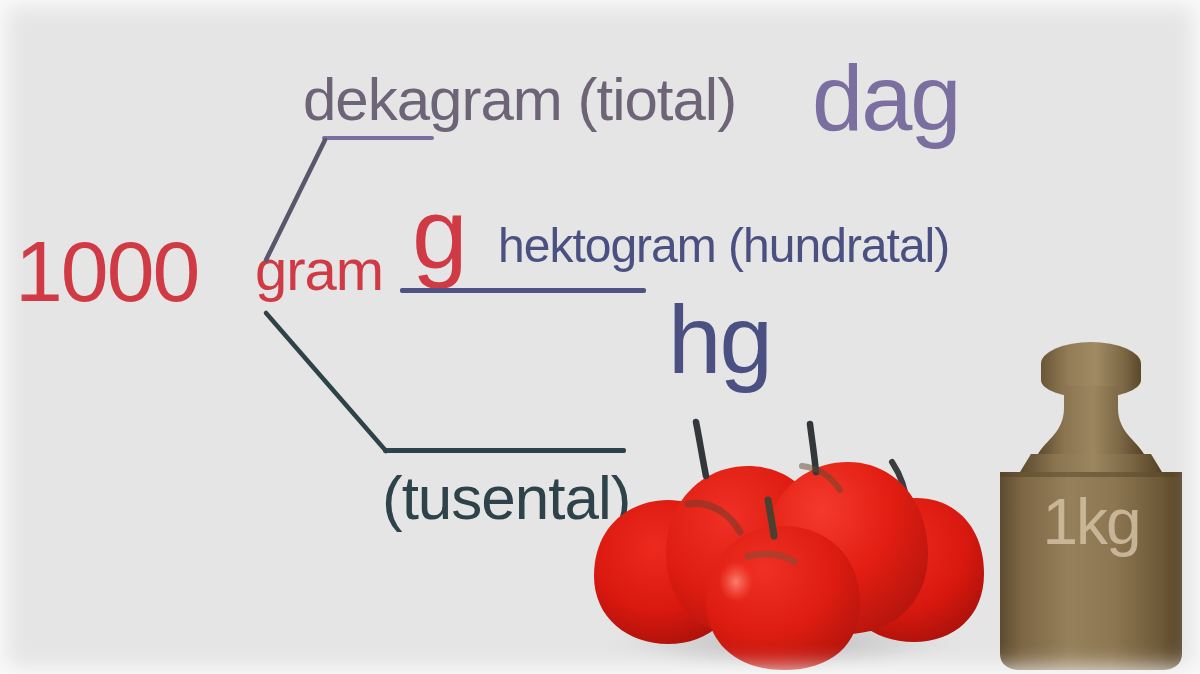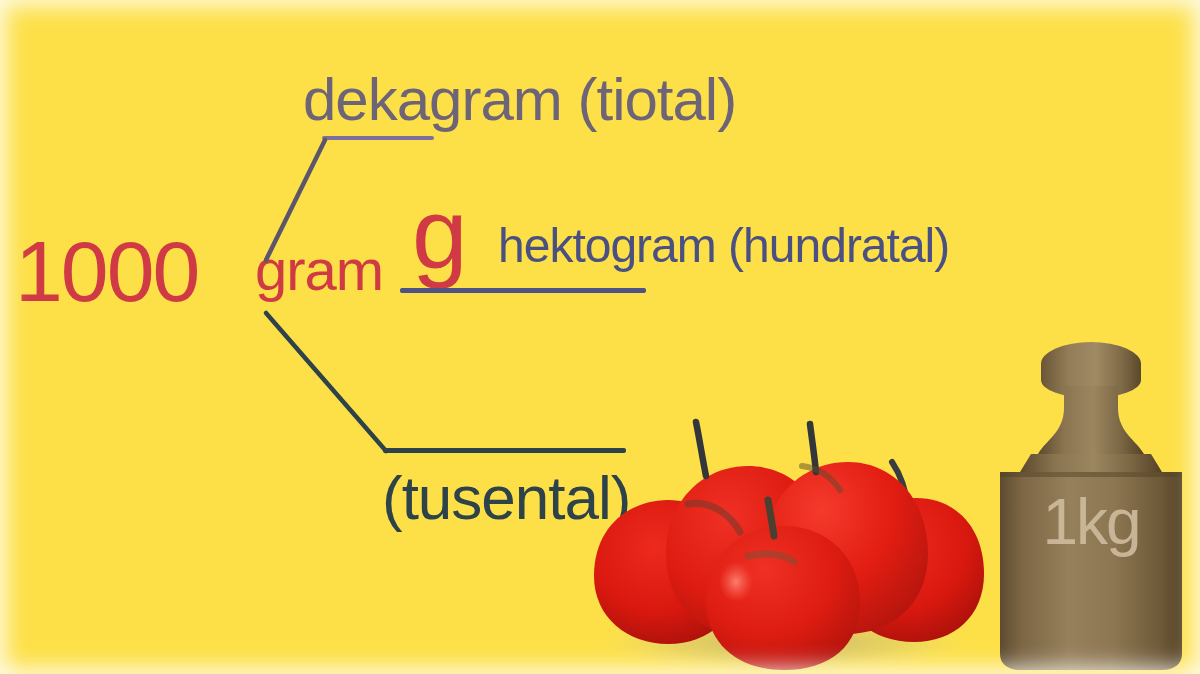--- a/index.html
+++ b/index.html
@@ -4,21 +4,21 @@
 <style>
   html, body {
     margin: 0;
     padding: 0;
     background: #ffffff;
   }
   #stage {
     position: relative;
     width: 1200px;
     height: 674px;
-    background: #fde047;
+    background: #e5e5e5;
     overflow: hidden;
     font-family: "Liberation Sans", sans-serif;
     -webkit-font-smoothing: antialiased;
   }
   
   #edge-highlight {
     position: absolute;
     inset: 0;
     pointer-events: none;
     box-shadow: inset 0 0 22px 6px rgba(255,255,255,0.85);
@@ -169,26 +169,28 @@
 
   <svg id="connectors" viewBox="0 0 1200 674" xmlns="http://www.w3.org/2000/svg">
 
     <path d="M 266,260 L 325,140" stroke="#5c566b" stroke-width="4.5" fill="none" stroke-linecap="round"></path>
 
     <path d="M 266,313 L 386,451" stroke="#2e4349" stroke-width="4.5" fill="none" stroke-linecap="round"></path>
   </svg>
 
   <div class="txt" id="dekagram-label">dekagram (tiotal)</div>
   <div id="dekagram-underline"></div>
+  <div class="txt" id="dag-symbol">dag</div>
 
   <div class="txt" id="thousand">1000</div>
   <div class="txt" id="gram-label">gram</div>
   <div class="txt" id="g-symbol">g</div>
   <div class="txt" id="hektogram-label">hektogram (hundratal)</div>
   <div id="hektogram-underline"></div>
+  <div class="txt" id="hg-symbol">hg</div>
 
   <div id="kilogram-underline"></div>
   <div class="txt" id="tusental-label">(tusental)</div>
 
   <div id="apples">
     <svg width="400" height="270" viewBox="0 0 400 270" xmlns="http://www.w3.org/2000/svg">
       <defs>
         <radialGradient id="appleA" cx="38%" cy="30%" r="78%">
           <stop offset="0%" stop-color="#f03024"></stop>
           <stop offset="58%" stop-color="#de1c11"></stop>

